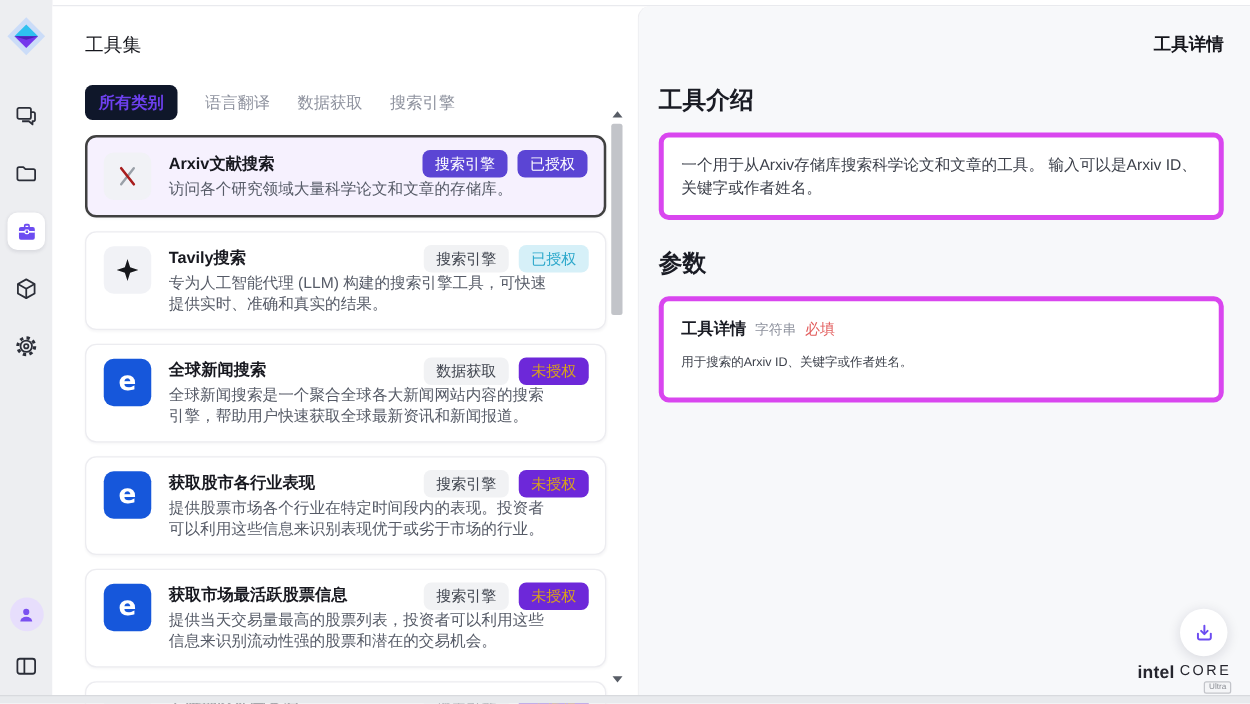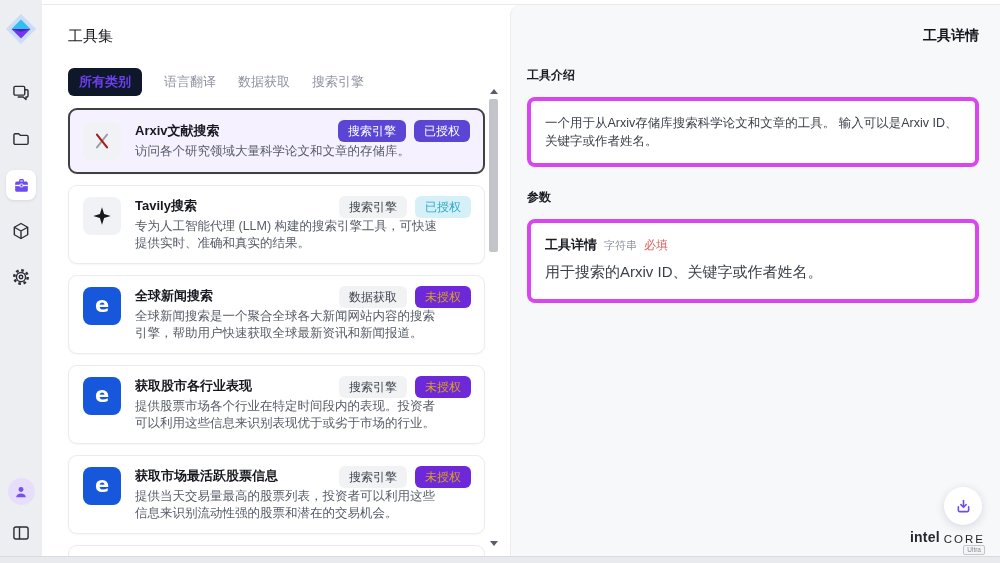--- a/index.html
+++ b/index.html
@@ -77,39 +77,39 @@
   .sb-arrow-down { border-top:5px solid #585d66; margin-top:auto; }
   .sb-track { position:absolute; top:10px; bottom:12px; width:9px; }
   .sb-thumb { position:absolute; top:0; width:9px; height:153px; background:#c2c4c9; border-radius:2px; cursor:grab; }
 
   
   .detail-panel {
     flex:1; background:#f7f8fa; border-left:1px solid #ededf0;
     border-top-left-radius:10px; padding:22px 21px 0 16px;
   }
   .detail-title { font-size:14px; font-weight:bold; color:#15161c;text-align:right; }
-  .section-h { font-size:12px; font-weight:bold; color:#1a1c24; margin-top:22px; }
+  .section-h { font-size:19px; font-weight:bold; color:#1a1c24; margin-top:22px; }
   .detail-card {
     background:#ffffff; border:4px solid #d946ef; border-radius:8px;
     margin-top:13px; padding:13px 14px; font-size:12.5px; color:#3b3f49; line-height:18px;
   }
   .param-card { padding:13px 14px 18px; }
   .param-line1 { display:flex; align-items:baseline; gap:7px; }
   .param-name { font-size:13px; font-weight:bold; color:#1a1c24; }
   .param-type { font-size:11px; color:#8c909c; }
   .param-required { font-size:12px; color:#e25d5d; }
-  .param-desc { margin-top:9px; font-size:15px; color:#3b3f49; }
+  .param-desc { margin-top:9px; font-size:10px; color:#3b3f49; }
 
   
   .download-fab {
     position:absolute; width:38px; height:38px; right:18px; top:487px;
     background:#fff; border-radius:50%; box-shadow:0 2px 10px rgba(20,20,50,.14);
     display:flex; align-items:center; justify-content:center; cursor:pointer;
   }
-  .brand { position:absolute; right:15px; top:529px; display:flex; align-items:flex-end; }
+  .brand { position:absolute; right:15px; top:529px; display:flex; align-items:center; }
   .brand-intel { font-size:14px; font-weight:bold; color:#26262e; letter-spacing:.2px; }
   .brand-core { font-size:11.5px; color:#26262e; letter-spacing:2px; margin-left:4px; }
   .brand-ultra {
     position:absolute; right:0; top:16px; font-size:6.5px; color:#8a8d94;
     border:1px solid #c3c5ca; border-radius:2px; padding:0 3px; line-height:8px; background:#f4f5f7;
   }
 
   .bottom-strip {
     position:absolute; left:0; right:0; bottom:0; height:7px;
     background:#e8eaed; border-top:1px solid #d8dade;

